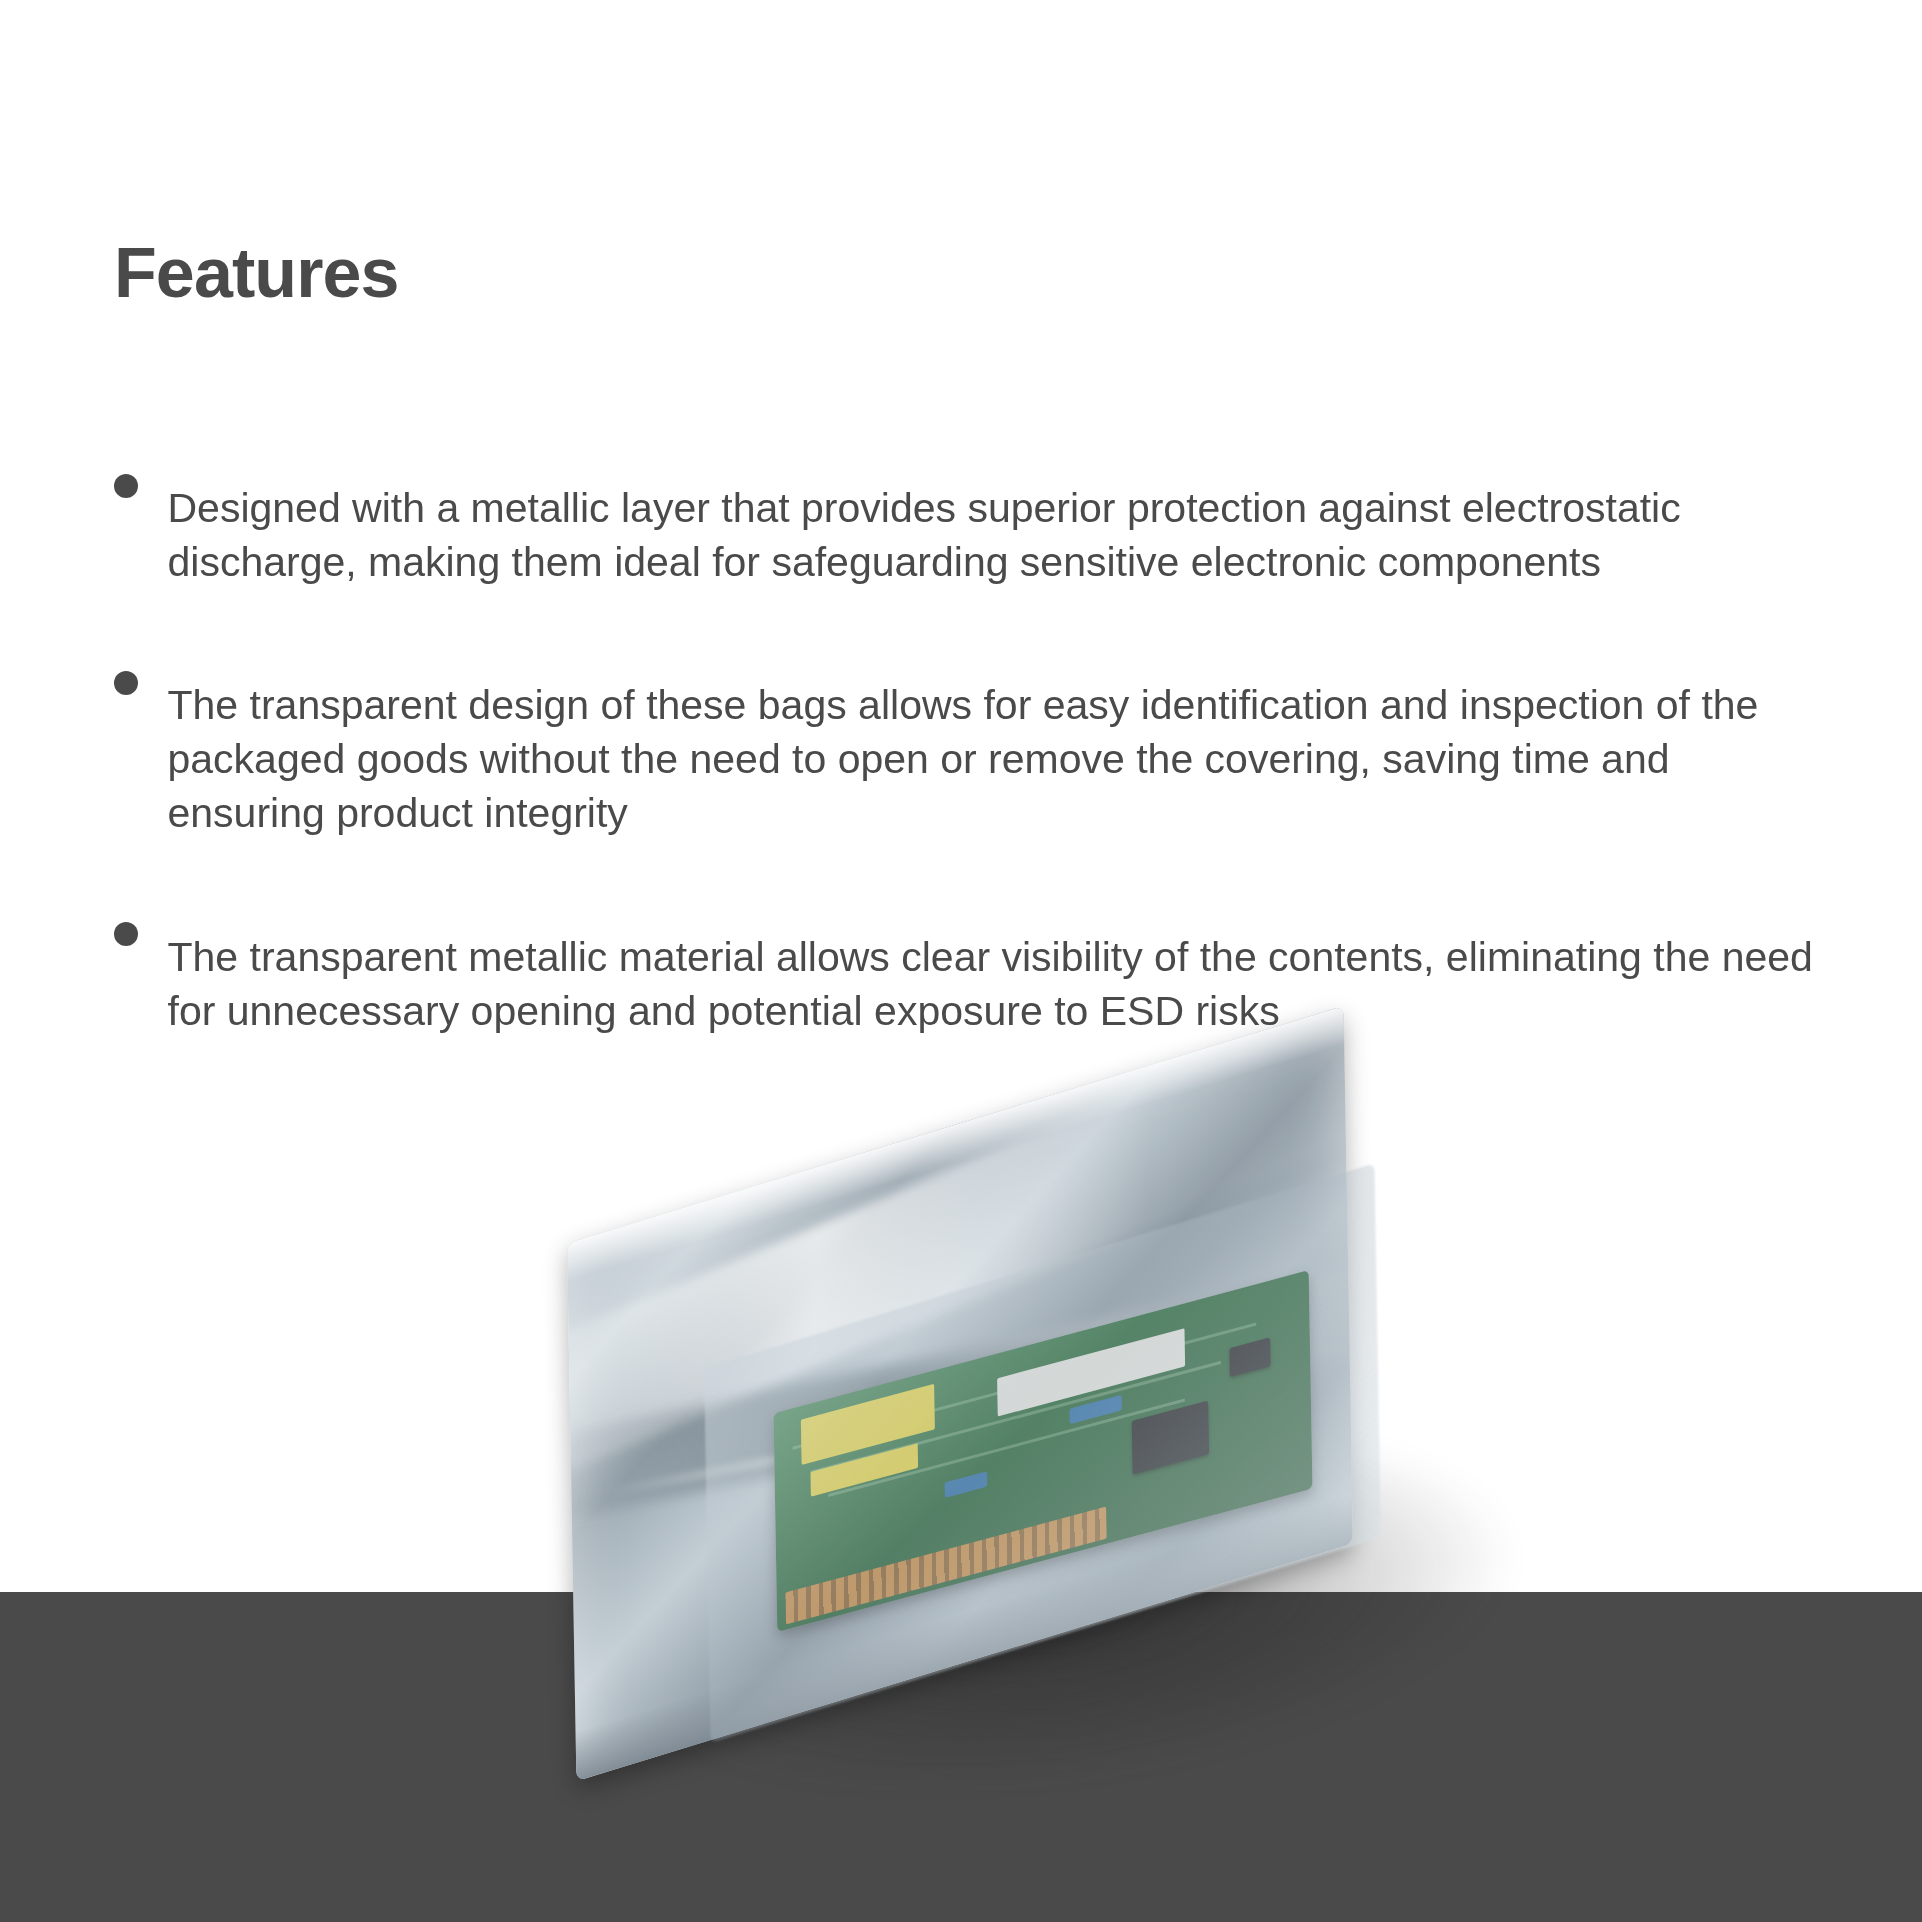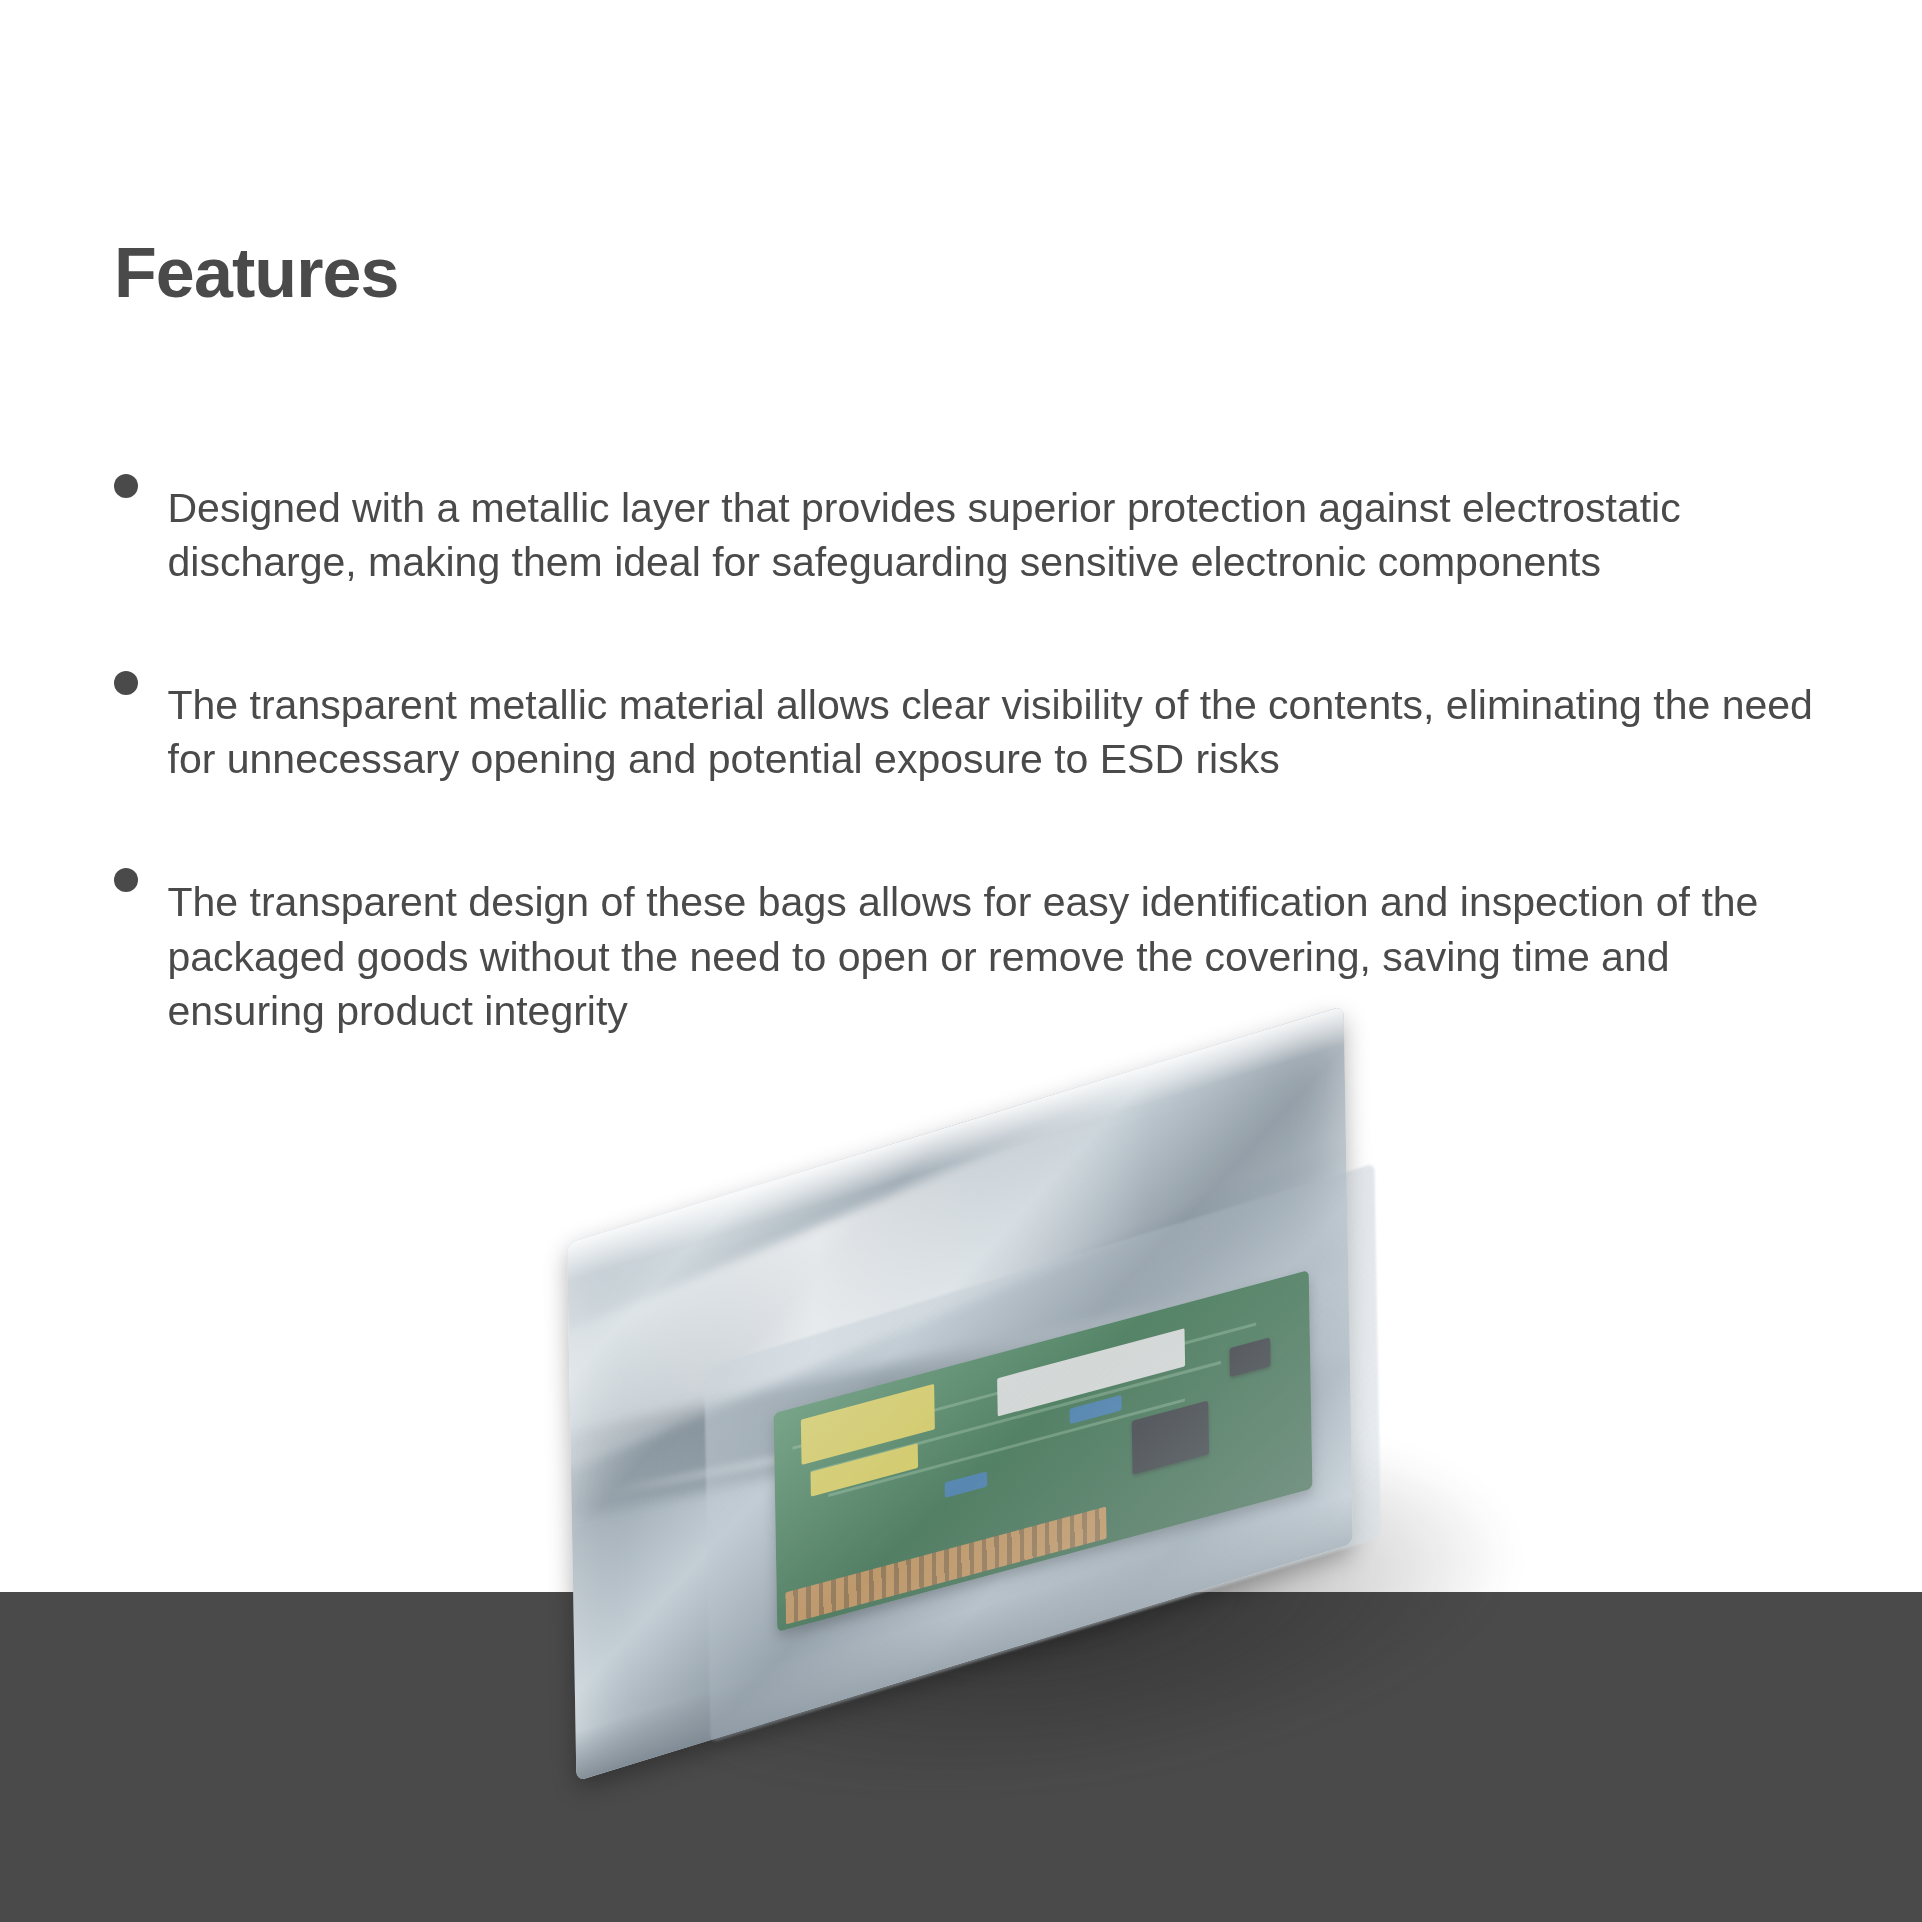--- a/index.html
+++ b/index.html
@@ -239,26 +239,26 @@
 
   <div class="features">
 
     <div class="feature-item">
       <div class="bullet"></div>
       <div class="feature-text">Designed with a metallic layer that provides superior protection against electrostatic discharge, making them ideal for safeguarding sensitive electronic components</div>
     </div>
 
     <div class="feature-item">
       <div class="bullet"></div>
-      <div class="feature-text">The transparent metallic material allows clear visibility of the contents, eliminating the need for unnecessary opening and potential exposure to ESD risks</div>
+      <div class="feature-text">The transparent design of these bags allows for easy identification and inspection of the packaged goods without the need to open or remove the covering, saving time and ensuring product integrity</div>
     </div>
 
     <div class="feature-item">
       <div class="bullet"></div>
-      <div class="feature-text">The transparent design of these bags allows for easy identification and inspection of the packaged goods without the need to open or remove the covering, saving time and ensuring product integrity</div>
+      <div class="feature-text">The transparent metallic material allows clear visibility of the contents, eliminating the need for unnecessary opening and potential exposure to ESD risks</div>
     </div>
 
   </div>
 
   <div class="product-image">
     <div class="shadow"></div>
 
     <div class="bag">
       <div class="edge-top"></div>
       <div class="sheen-a"></div>

